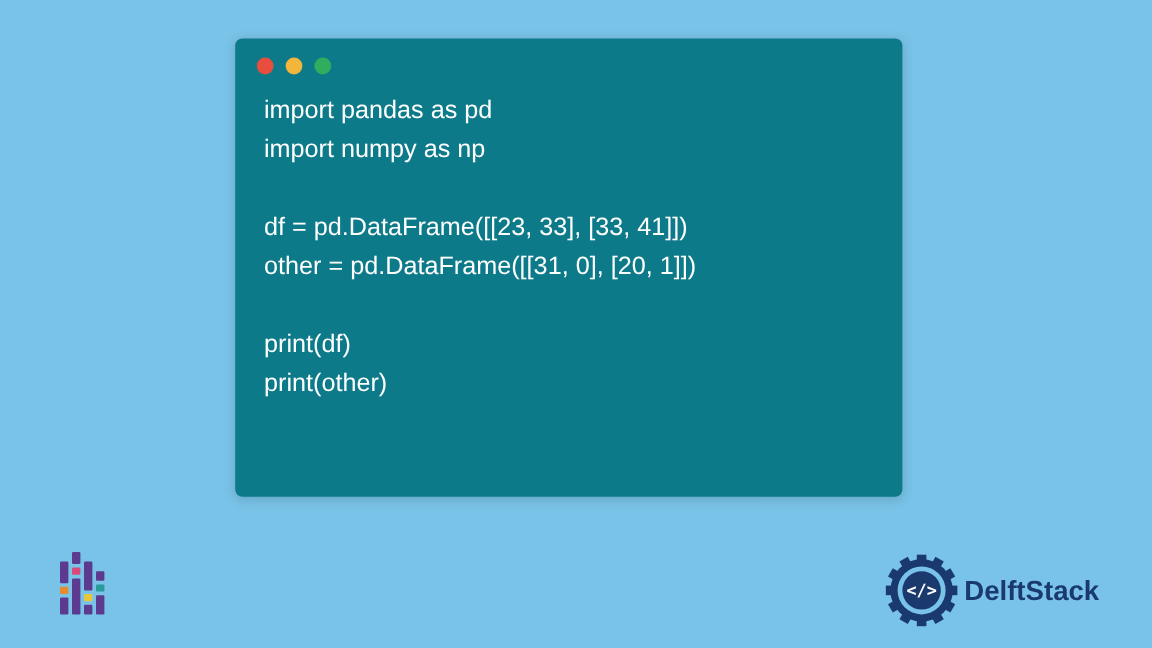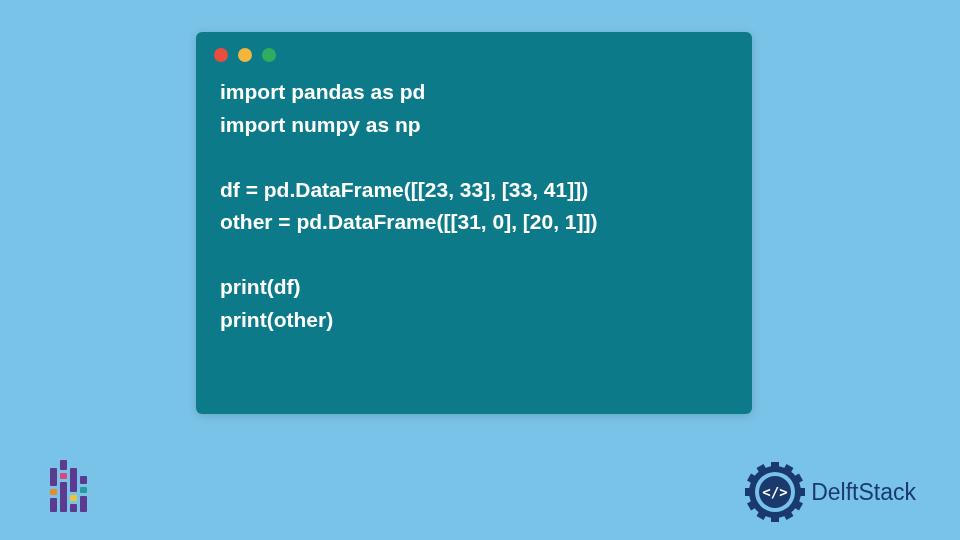--- a/index.html
+++ b/index.html
@@ -30,21 +30,21 @@
     border-radius: 50%;
   }
   .dot-red { background: #e84d3d; }
   .dot-yellow { background: #f2b63c; }
   .dot-green { background: #2fae5e; }
   .code-body {
     padding: 6px 24px 20px 24px;
     color: #ffffff;
     font-size: 21px;
     line-height: 1.55;
-    font-weight: 700;
+    font-weight: 400;
     white-space: pre;
     font-family: -apple-system, BlinkMacSystemFont, "Segoe UI", Arial, sans-serif;
   }
   .logo-left {
     position: absolute;
     left: 50px;
     bottom: 28px;
     display: flex;
     gap: 3px;
     align-items: flex-end;
@@ -76,21 +76,21 @@
     width: 60px;
     height: 60px;
     position: relative;
     display: flex;
     align-items: center;
     justify-content: center;
   }
   .delft-text {
     color: #1a3a6e;
     font-size: 23px;
-    font-weight: 400;
+    font-weight: 700;
     text-align: center;
   }
 </style>
 </head>
 <body>
 
 <div class="code-window">
   <div class="window-dots">
     <div class="dot dot-red"></div>
     <div class="dot dot-yellow"></div>

